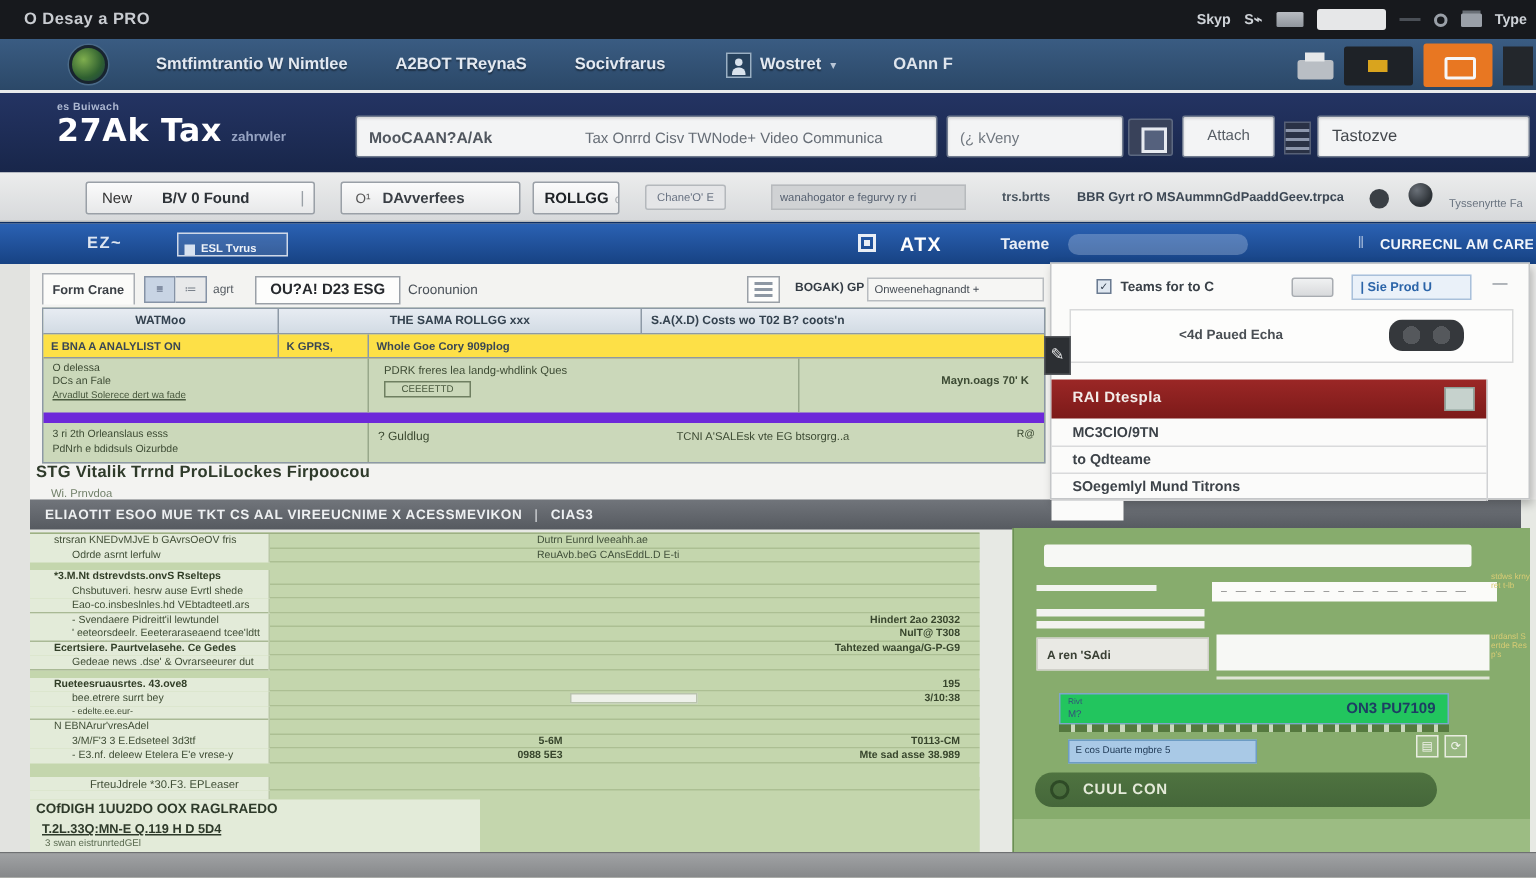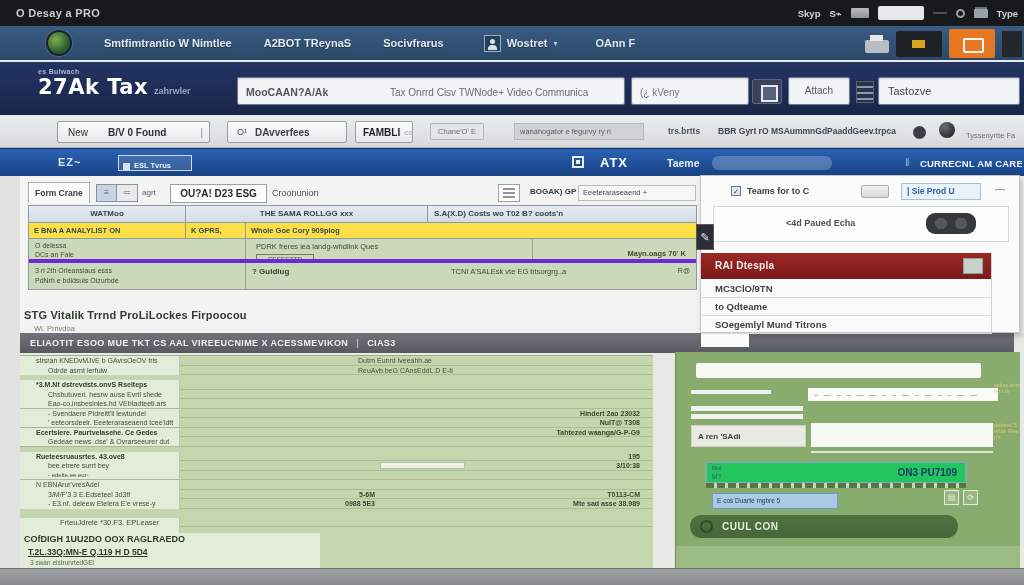--- a/index.html
+++ b/index.html
@@ -112,29 +112,29 @@
 .ddown{position:absolute;left:578px;top:185px;width:118px;height:16px;background:#f6f6f4;border:1px solid #b8bcc0;font-size:7.5px;color:#444b53;line-height:14px;padding-left:4px;white-space:nowrap;overflow:hidden}
 
 
 .w2{position:absolute;left:28px;top:205px;width:669px;border:1px solid #8d99a6;background:#cbd8ba}
 .thead{display:flex;height:17px;background:linear-gradient(#e7ecf2,#d2dbe4);border-bottom:1px solid #8d99a6}
 .th{font-size:8px;font-weight:bold;color:#34424f;line-height:16px;text-align:center;border-right:1px solid #8d99a6;overflow:hidden;white-space:nowrap}
 .th1{width:157px}.th2{width:242px}.th3{flex:1;text-align:left;padding-left:6px;border-right:none}
 .tsub{display:flex;height:16px;background:#fde047;border-bottom:1px solid #8d99a6}
 .ts{font-size:7.5px;font-weight:bold;color:#3a4754;line-height:15px;padding-left:5px;border-right:1px solid #8d99a6;white-space:nowrap;overflow:hidden}
 .ts1{width:157px}.ts2{width:60px}.ts3{flex:1;border-right:none}
-.trowA{display:flex;height:24px;border-bottom:4px solid #6d28d9}
+.trowA{display:flex;height:43px;border-bottom:7px solid #6d28d9}
 .tcA1{width:217px;border-right:1px solid #98a88a;padding:2px 0 0 6px;font-size:7px;color:#3c4a33;line-height:9px;overflow:hidden}
 .tcA1 .l3{font-size:6.5px;text-decoration:underline;color:#4a5a3f}
 .tcA2{width:287px;border-right:1px solid #98a88a;padding:3px 0 0 10px;font-size:7.5px;color:#3c4a33;overflow:hidden}
 .obox{margin-top:3px;width:58px;height:11px;border:1px solid #6f7f61;font-size:6.5px;color:#4a5a3f;text-align:center;line-height:10px}
 .tcA3{flex:1;text-align:right;padding:10px 10px 0 0;font-size:7.5px;font-weight:bold;color:#3c4a33;white-space:nowrap;overflow:hidden}
 .trowB{display:flex;height:26px}
 .tcB1{width:217px;border-right:1px solid #98a88a;padding:3px 0 0 6px;font-size:7px;color:#3c4a33;line-height:10px;overflow:hidden}
-.tcB2{width:140px;padding:4px 0 0 6px;font-size:8px;font-weight:bold;color:#38462e}
+.tcB2{width:140px;padding:4px 0 0 6px;font-size:8px;font-weight:normal;color:#38462e}
 .tcB3{flex:1;padding:4px 0 0 65px;font-size:7.5px;color:#3c4a33;white-space:nowrap;overflow:hidden}
 .tcB4{width:34px;padding:4px 6px 0 0;font-size:7px;color:#3c4a33;text-align:right}
 .stg{position:absolute;left:24px;top:305px;white-space:nowrap}
 .stg-title{font-size:11px;font-weight:bold;color:#2f3b2b;letter-spacing:.2px}
 .stg-sub{display:block;font-size:7.5px;color:#72806a;margin-left:10px;margin-top:1px}
 
 
 .sectionbar{position:absolute;left:20px;top:333px;width:994px;height:20px;background:linear-gradient(#71757b,#565a60);color:#eef0f2;font-size:9px;font-weight:bold;letter-spacing:.4px;line-height:20px;padding-left:10px;white-space:nowrap;overflow:hidden}
 .sectionbar .sp{color:#b9bcc0;margin:0 8px}
 
@@ -281,21 +281,21 @@
     <div class="tbtn tb-combo">
       <span class="nw">New</span>
       <span class="fd">B/V 0 Found</span>
       <span class="pp">|</span>
     </div>
     <div class="tbtn tb-desc">
       <span class="pfx">O¹</span>
       <span class="dsc">DAvverfees</span>
     </div>
     <div class="tbtn tb-formed">
-      <span class="fm">FAMBLI</span>
+      <span class="fm">ROLLGG</span>
       <span class="fs">con</span>
     </div>
     <div class="tb-chane">Chane'O' E</div>
     <div class="tb-grayfield">wanahogator e fegurvy ry ri</div>
     <span class="tb-short">trs.brtts</span>
     <span class="tb-long">BBR Gyrt rO MSAummnGdPaaddGeev.trpca</span>
     <span class="tb-dot1"></span>
     <span class="tb-dot2"></span>
     <span class="tb-trans">Tyssenyrtte Fa</span>
   </div>
@@ -320,21 +320,21 @@
   <div class="ftab">Form Crane</div>
   <div class="toggle">
     <span class="tg tg1">≡</span>
     <span class="tg tg2">≔</span>
   </div>
   <span class="ages">agrt</span>
   <div class="datebox">OU?A! D23 ESG</div>
   <span class="union">Croonunion</span>
   <div class="gicon"></div>
   <span class="bogak">BOGAK) GP</span>
-  <div class="ddown">Eeeteraraseaend +</div>
+  <div class="ddown">Onweenehagnandt +</div>
 
   <div class="w2">
     <div class="thead">
       <div class="th th1">WATMoo</div>
       <div class="th th2">THE SAMA ROLLGG xxx</div>
       <div class="th th3">S.A(X.D) Costs wo T02 B? coots'n</div>
     </div>
     <div class="tsub">
       <div class="ts ts1">E BNA A ANALYLIST ON</div>
       <div class="ts ts2">K GPRS,</div>

